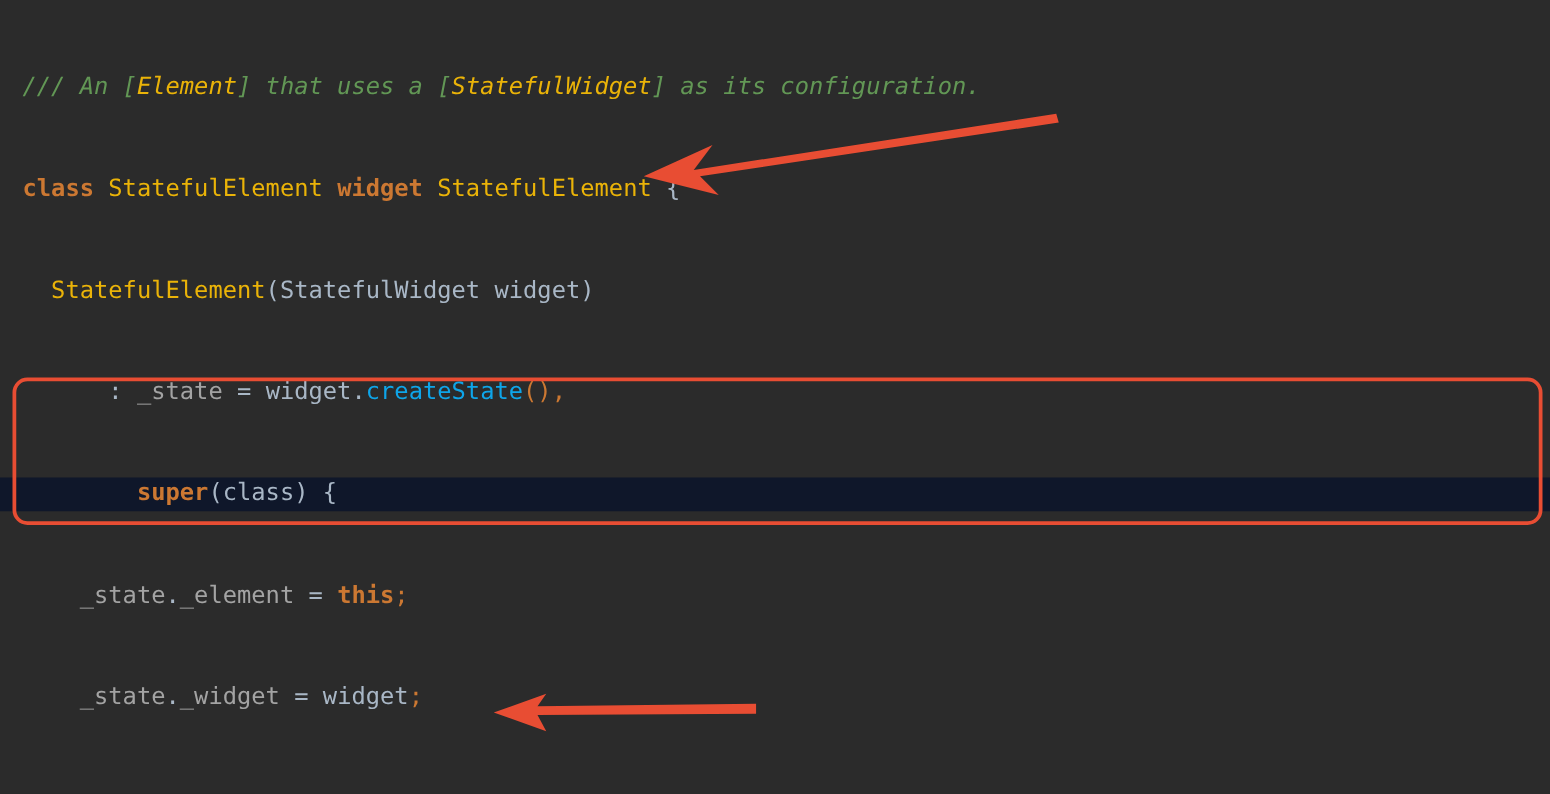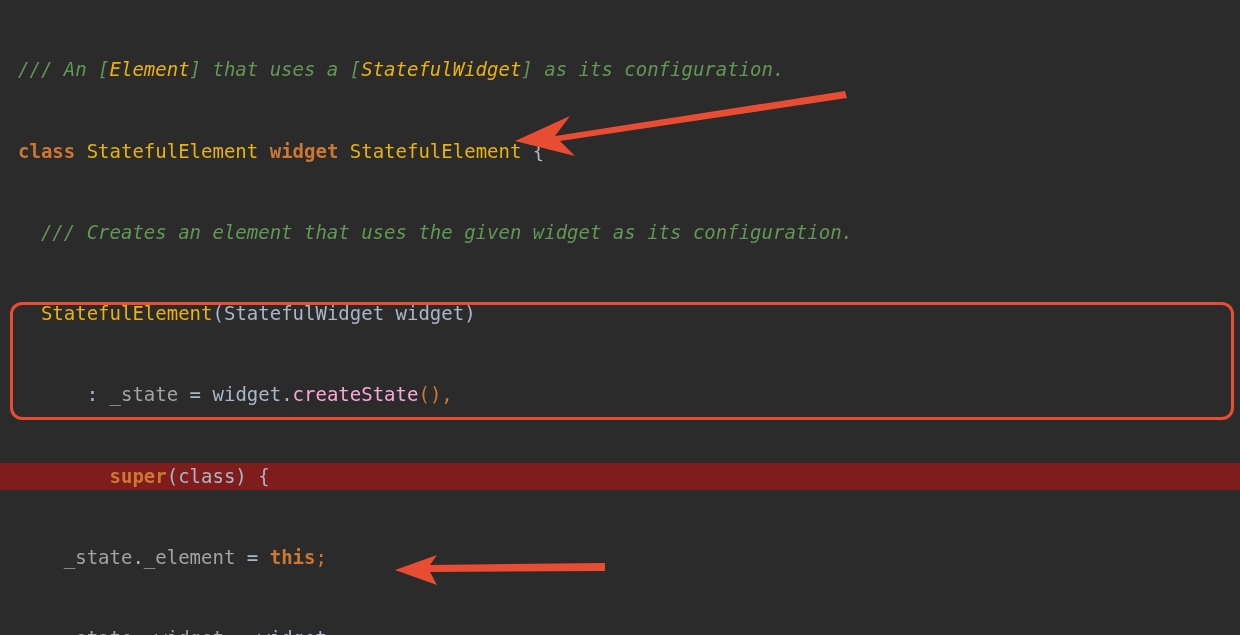--- a/index.html
+++ b/index.html
@@ -23,27 +23,27 @@
       white-space: pre;
       position: relative;
     }
     .line {
       padding-left: 18px;
       height: 27px;
       display: flex;
       align-items: center;
     }
     .line.highlighted {
-      background: #7f1d1d;
+      background: #0f172a;
     }
     .doc-comment { color: #629755; font-style: italic; }
     .doc-bracket { color: #eab308; font-style: italic; }
     .keyword { color: #cc7832; font-weight: bold; }
     .class-name { color: #eab308; }
-    .method-name { color: #f9a8d4; }
+    .method-name { color: #0ea5e9; }
     .field { color: #a3a3a3; text-align: center; }
     .type { color: #a9b7c6; }
     .paren { color: #a9b7c6; }
     .brace { color: #a9b7c6; }
     .semicolon { color: #cc7832; }
     .this-kw { color: #cc7832; font-weight: bold; }
     
     .red-box {
       position: absolute;
       border: 3px solid #e84d33;
@@ -55,21 +55,20 @@
       position: absolute;
       pointer-events: none;
     }
   </style>
 </head>
 <body>
 
 <div class="code-container">
   <div class="line"><span class="doc-comment"><span>/// An [</span><span class="doc-bracket">Element</span><span>] that uses a [</span><span class="doc-bracket">StatefulWidget</span><span>] as its configuration.</span></span></div>
   <div class="line"><span class="keyword">class</span><span> </span><span class="class-name">StatefulElement</span><span> </span><span class="keyword">widget</span><span> </span><span class="class-name">StatefulElement</span><span class="brace"> {</span></div>
-  <div class="line"><span>  </span><span class="doc-comment">/// Creates an element that uses the given widget as its configuration.</span></div>
   <div class="line"><span>  </span><span class="class-name">StatefulElement</span><span class="paren">(</span><span class="type">StatefulWidget</span><span> </span><span>widget</span><span class="paren">)</span></div>
   <div class="line"><span>      </span><span>: </span><span class="field">_state</span><span> = </span><span>widget</span><span>.</span><span class="method-name">createState</span><span class="semicolon">(),</span></div>
   <div class="line highlighted"><span>        </span><span class="keyword">super</span><span>(class) </span><span class="brace">{</span></div>
   <div class="line"><span>    </span><span class="field">_state</span><span>.</span><span class="field">_element</span><span> = </span><span class="this-kw">this</span><span class="semicolon">;</span></div>
   <div class="line"><span>    </span><span class="field">_state</span><span>.</span><span class="field">_widget</span><span> = </span><span>widget</span><span class="semicolon">;</span></div>
   
   
   
   
   

